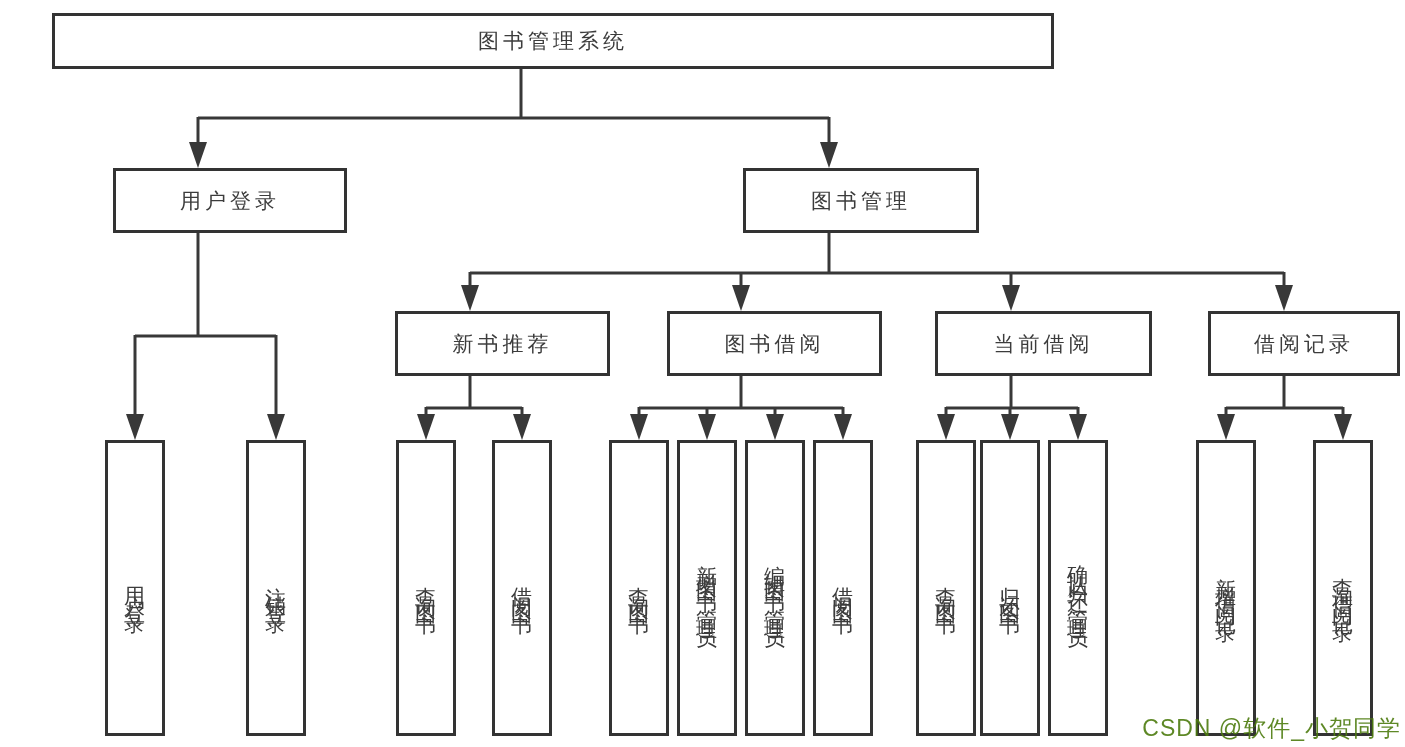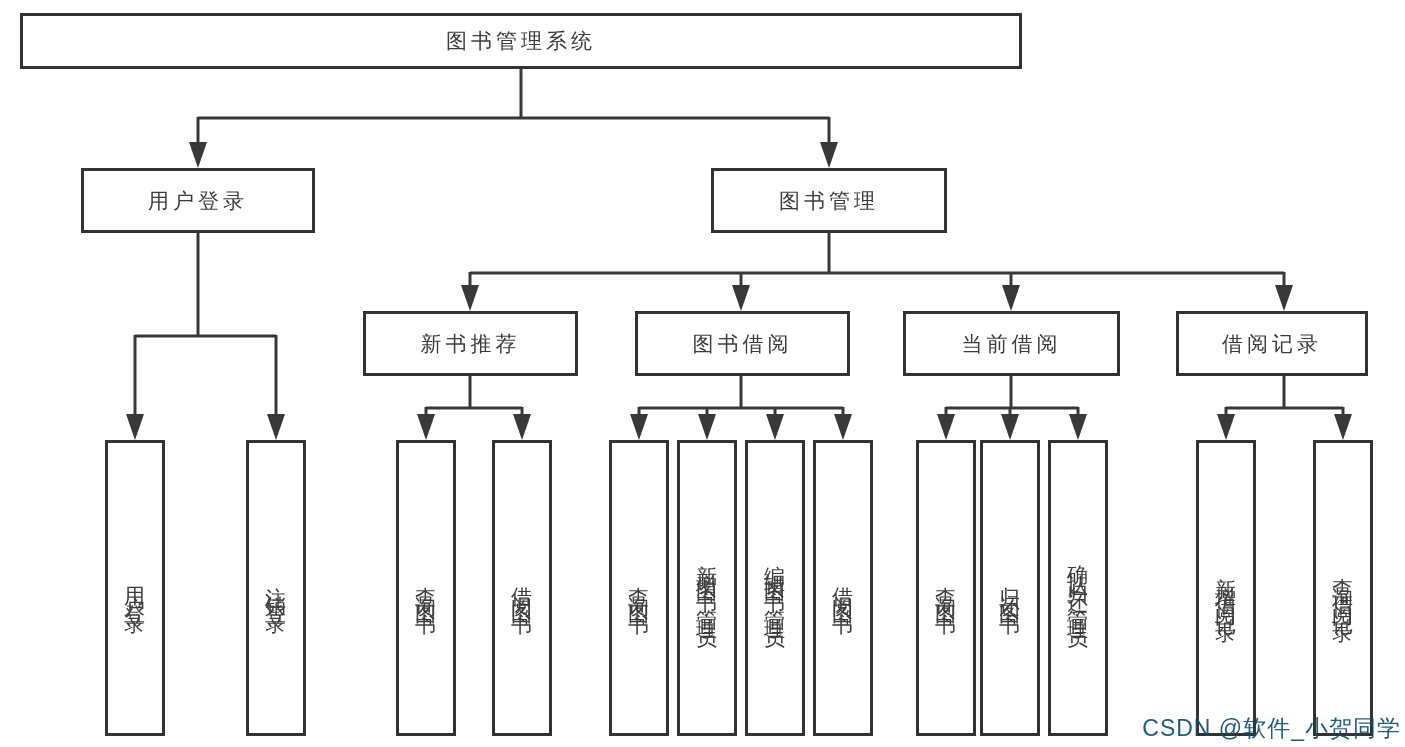--- a/index.html
+++ b/index.html
@@ -23,20 +23,21 @@
     border: 3px solid #333333;
     background: #ffffff;
     display: flex;
     align-items: center;
     justify-content: center;
     font-size: 21px;
     letter-spacing: 4px;
     color: #3c3c3c;
     z-index: 1;
     white-space: nowrap;
+    margin-left: 32px;
   }
   .leaf {
     position: absolute;
     box-sizing: border-box;
     top: 440px;
     width: 60px;
     height: 296px;
     border: 3px solid #333333;
     background: #ffffff;
     display: flex;
@@ -74,21 +75,21 @@
   #l-cur-return      { left: 980px; }
   #l-cur-confirm     { left: 1048px; }
   #l-recd-add        { left: 1196px; }
   #l-recd-query      { left: 1313px; }
   .watermark {
     position: absolute;
     right: 4px;
     bottom: 3px;
     font-size: 23px;
     letter-spacing: 1px;
-    color: #0c4a6e;
+    color: #4d7c0f;
     opacity: 0.9;
     z-index: 2;
     white-space: nowrap;
   }
 </style>
 </head>
 <body>
 
 <div id="canvas">
 

